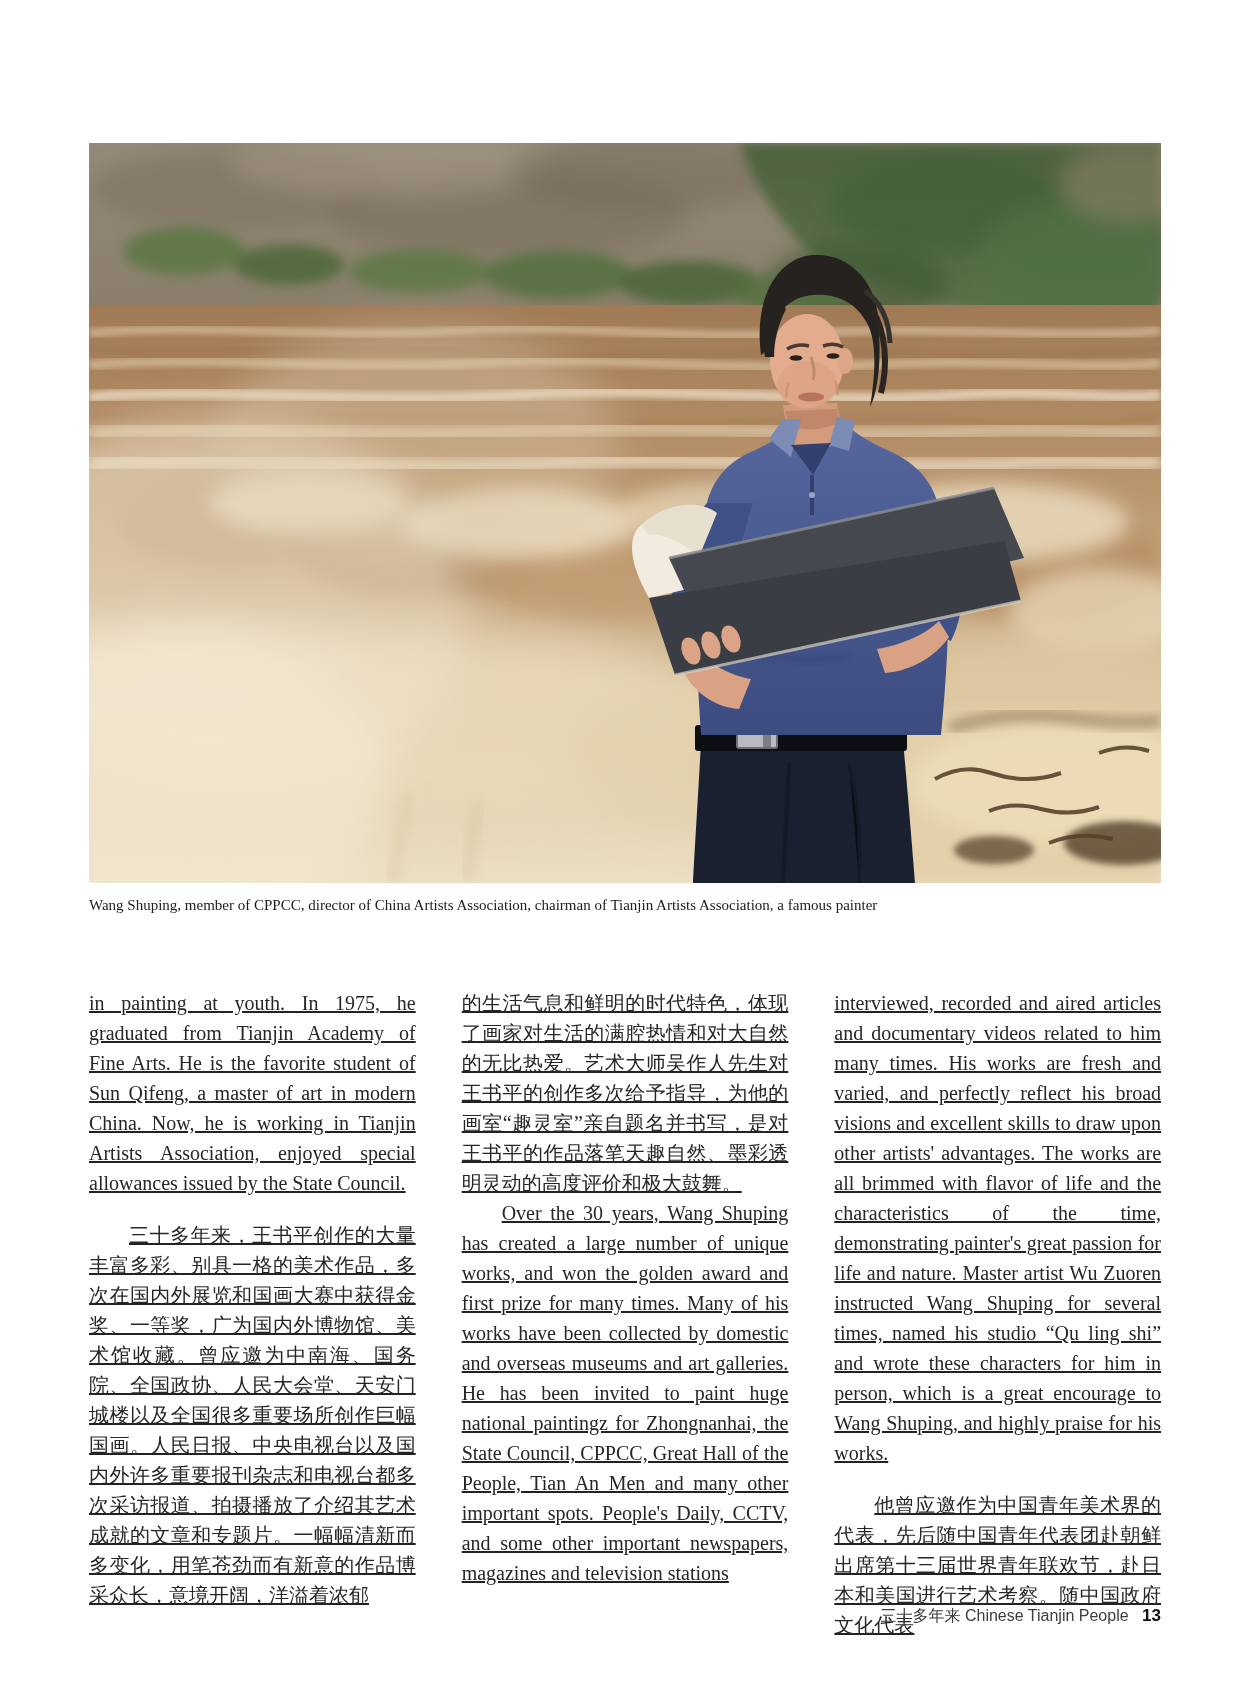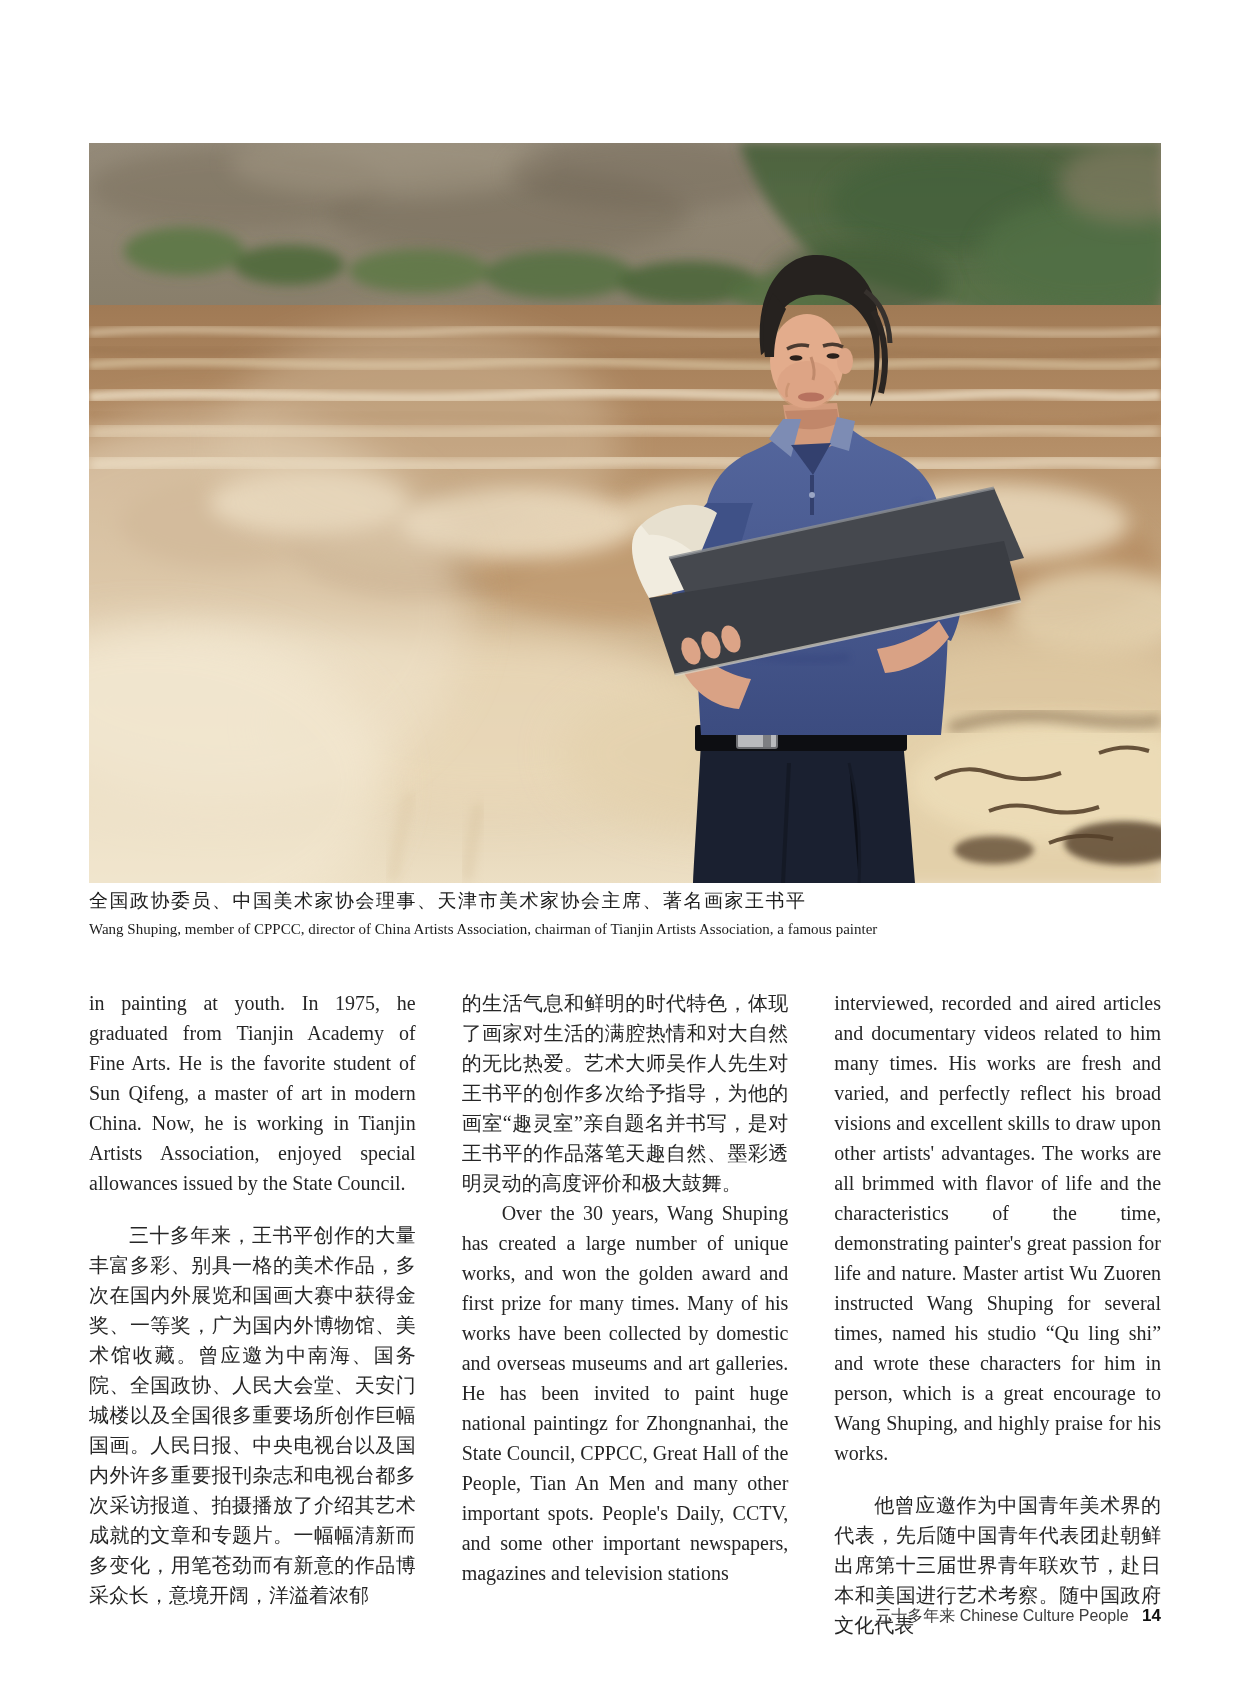--- a/index.html
+++ b/index.html
@@ -14,21 +14,21 @@
   .captions{position:absolute;left:89px;top:889px;width:1072px;}
   .caption-zh{
     font-size:19px;letter-spacing:1.5px;color:#1c1c1c;line-height:24px;
     font-family:"Liberation Serif", serif;
   }
   .caption-en{
     font-size:15px;color:#1c1c1c;margin-top:5px;line-height:22px;
   }
   .columns{
     position:absolute;left:89px;top:988px;width:1072px;
-    display:flex;gap:46px;
+    display:flex;gap:46px;text-decoration:underline;
   }
   .col{width:330px;font-size:20px;line-height:30px;text-align:justify;color:#262626;}
   .col p{margin:0;}
   .col p.indent{text-indent:2em;}
   .col p.gap-before{margin-top:22px;}
   .footer{
     position:absolute;left:89px;top:1606px;width:1072px;text-align:right;
     font-family:"Liberation Sans", sans-serif;font-size:16px;color:#3d3d3d;
   }
   .footer .page-num{font-weight:bold;color:#101010;margin-left:9px;font-size:17px;}
@@ -206,21 +206,20 @@
         <path d="M748,274 L766,278 L760,308 L740,302 Z" fill="#7d8cb4"></path>
         <path d="M702,302 L742,300 L724,332 Z" fill="#33406e"></path>
         <path d="M723,332 L723,372" stroke="#33406e" stroke-width="4"></path>
         <circle cx="723" cy="352" r="3" fill="#9aa5c4"></circle>
       </g>
     </g>
   </svg>
 </div>
 
 <div class="captions">
-  <div class="caption-zh">全国政协委员、中国美术家协会理事、天津市美术家协会主席、著名画家王书平</div>
   <div class="caption-en">Wang Shuping, member of CPPCC, director of China Artists Association, chairman of Tianjin Artists Association, a famous painter</div>
 </div>
 
 <div class="columns">
   <div class="col">
     <p class="para en">in painting at youth. In 1975, he graduated from Tianjin Academy of Fine Arts. He is the favorite student of Sun Qifeng, a master of art in modern China. Now, he is working in Tianjin Artists Association, enjoyed special allowances issued by the State Council.</p>
     <p class="para zh indent gap-before">三十多年来，王书平创作的大量丰富多彩、别具一格的美术作品，多次在国内外展览和国画大赛中获得金奖、一等奖，广为国内外博物馆、美术馆收藏。曾应邀为中南海、国务院、全国政协、人民大会堂、天安门城楼以及全国很多重要场所创作巨幅国画。人民日报、中央电视台以及国内外许多重要报刊杂志和电视台都多次采访报道、拍摄播放了介绍其艺术成就的文章和专题片。一幅幅清新而多变化，用笔苍劲而有新意的作品博采众长，意境开阔，洋溢着浓郁</p>
   </div>
   <div class="col">
     <p class="para zh">的生活气息和鲜明的时代特色，体现了画家对生活的满腔热情和对大自然的无比热爱。艺术大师吴作人先生对王书平的创作多次给予指导，为他的画室“趣灵室”亲自题名并书写，是对王书平的作品落笔天趣自然、墨彩透明灵动的高度评价和极大鼓舞。</p>
@@ -228,15 +227,15 @@
   </div>
   <div class="col">
     <p class="para en">interviewed, recorded and aired articles and documentary videos related to him many times. His works are fresh and varied, and perfectly reflect his broad visions and excellent skills to draw upon other artists' advantages. The works are all brimmed with flavor of life and the characteristics of the time, demonstrating painter's great passion for life and nature. Master artist Wu Zuoren instructed Wang Shuping for several times, named his studio “Qu ling shi” and wrote these characters for him in person, which is a great encourage to Wang Shuping, and highly praise for his works.</p>
     <p class="para zh indent gap-before">他曾应邀作为中国青年美术界的代表，先后随中国青年代表团赴朝鲜出席第十三届世界青年联欢节，赴日本和美国进行艺术考察。随中国政府文化代表</p>
   </div>
 </div>
 
 <div class="footer">
   <span>三十多年来</span>
   <span> </span>
-  <span>Chinese Culture People</span>
-  <span class="page-num">14</span>
+  <span>Chinese Tianjin People</span>
+  <span class="page-num">13</span>
 </div>
 
 </body></html>

